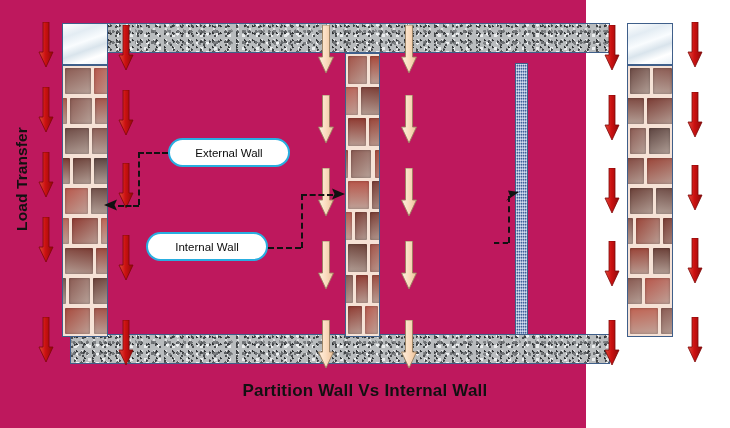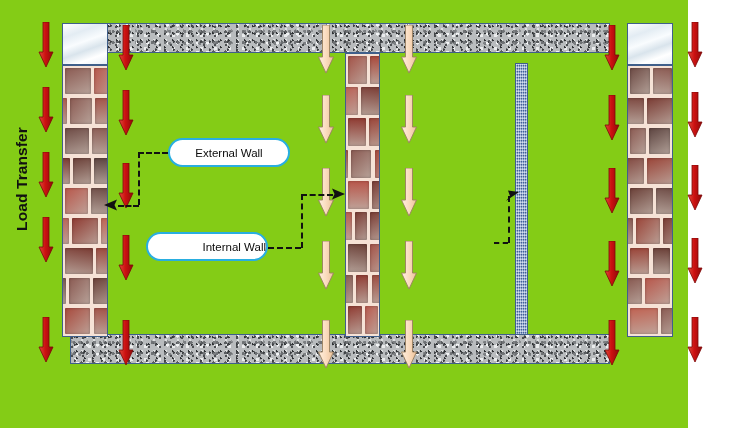--- a/index.html
+++ b/index.html
@@ -1,17 +1,17 @@
 <!DOCTYPE html>
 <html><head>
 <meta charset="utf-8">
 <style>
   html,body{margin:0;padding:0;background:#ffffff;}
   body{width:730px;height:428px;overflow:hidden;font-family:"Liberation Sans",sans-serif;}
-  #stage{position:relative;width:688px;height:428px;background:#84cc16;}
+  #stage{position:relative;width:586px;height:428px;background:#be185d;}
 
   
   .tex-concrete{
     background-color:#b9bcbe;
     background-image:
       radial-gradient(circle at 10% 30%, #4c4f52 0 1.2px, transparent 1.3px),
       radial-gradient(circle at 25% 70%, #6e7174 0 1.4px, transparent 1.5px),
       radial-gradient(circle at 42% 20%, #3f4245 0 1.1px, transparent 1.2px),
       radial-gradient(circle at 58% 62%, #7d8083 0 1.5px, transparent 1.6px),
       radial-gradient(circle at 72% 35%, #2f3235 0 1.0px, transparent 1.1px),
@@ -356,20 +356,21 @@
   <div class="tip" style="left:504px;top:189px;">
     <svg width="16" height="14" viewBox="0 0 16 14">
         <path d="M15 3 L2 12 L6 7 L4 1.5 Z" fill="#111"></path>
       </svg>
   </div>
 
   <div class="callout small" style="left:168px;top:138px;width:122px;height:29px;">
     <span>External Wall</span>
   </div>
 
-  <div class="callout small" style="left:146px;top:232px;width:122px;height:29px;justify-content:flex-end;">
+  <div class="callout small" style="left:146px;top:232px;width:122px;height:29px;">
     <span>Internal Wall</span>
   </div>
 
 
   <div id="load-transfer">Load Transfer</div>
+  <div id="caption">Partition Wall Vs Internal Wall</div>
 
 </div>
 
 </body></html>

